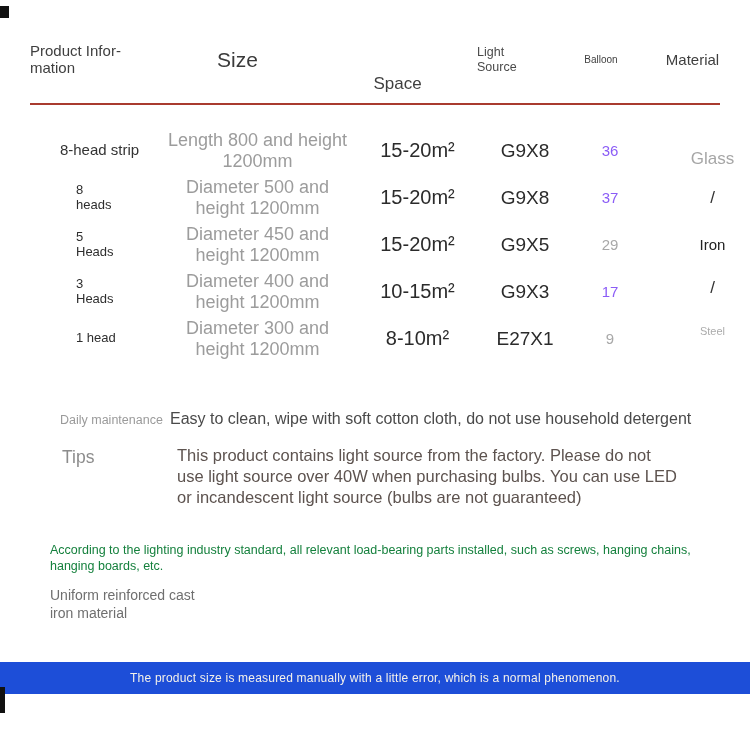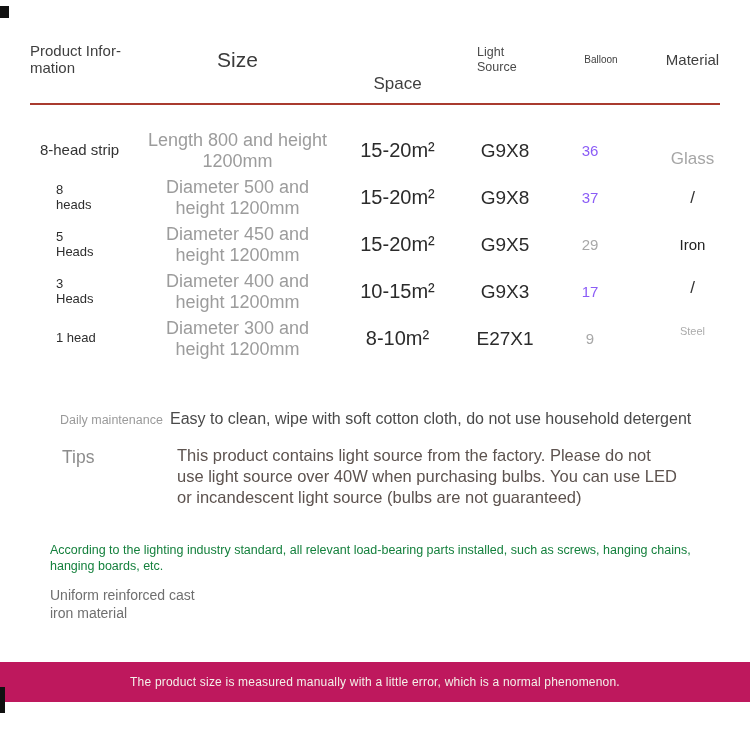--- a/index.html
+++ b/index.html
@@ -26,21 +26,21 @@
   .th-product { padding-left: 30px; font-size: 15px; line-height: 1.13; text-align: left; }
   .th-size { font-size: 21px; text-align: center; color: #3a3a3a; }
   .th-space { font-size: 17px; text-align: center; margin-top: 48px; }
   .th-light { font-size: 12.5px; line-height: 1.15; padding-left: 12px; text-align: left; color: #4a4a4a; }
   .th-balloon { font-size: 10px; text-align: center; padding-left: 22px; }
   .th-material { font-size: 15px; text-align: center; }
 
   .red-line { margin: 0 30px; border-top: 2px solid #a93b2f; }
 
   .tbody { padding-top: 22px; }
-  .trow { height: 47px; }
+  .trow { height: 47px; padding-left: 20px; }
 
   .name { font-size: 13px; color: #2e2e2e; line-height: 1.08; text-align: left; padding-left: 56px; }
   .name.nm-center { text-align: center; padding-left: 14px; font-size: 15px; color: #333; }
   .name .nm2:empty { display: none; }
 
   .sizedesc { font-size: 18px; color: #9c9c9c; text-align: center; }
   .spaceval { font-size: 20px; color: #2b2b2b; text-align: center; }
   .lightval { font-size: 19px; color: #2b2b2b; text-align: center; }
   .balloonval { font-size: 15px; color: #8b5cf6; text-align: center; }
   .balloonval.b-gray { color: #a8a8a8; }
@@ -60,22 +60,22 @@
   .tips-label { width: 115px; font-size: 17.5px; color: #8c8c8c; flex: none; padding-top: 2px; }
   .tips-text { font-size: 16.5px; line-height: 21px; color: #5d534f; max-width: 505px; }
 
   
   .note1 { margin: 35px 40px 0 50px; font-size: 12.5px; line-height: 1.25; color: #15803d; max-width: 670px; }
   .note2 { margin: 13px 0 0 50px; font-size: 14px; line-height: 1.25; color: #6f6f6f; max-width: 170px; }
 
   
   .footer-bar {
     margin-top: 40px;
-    height: 40px;
-    background: #be185d;
+    height: 32px;
+    background: #1d4ed8;
     display: flex; align-items: center; justify-content: center;
   }
   .footer-text { font-size: 12px; color: #f4f1ea; letter-spacing: 0.2px; }
 </style>
 </head>
 <body>
 
 <div class="artifact artifact-top"></div>
 <div class="artifact artifact-bottom"></div>
 

